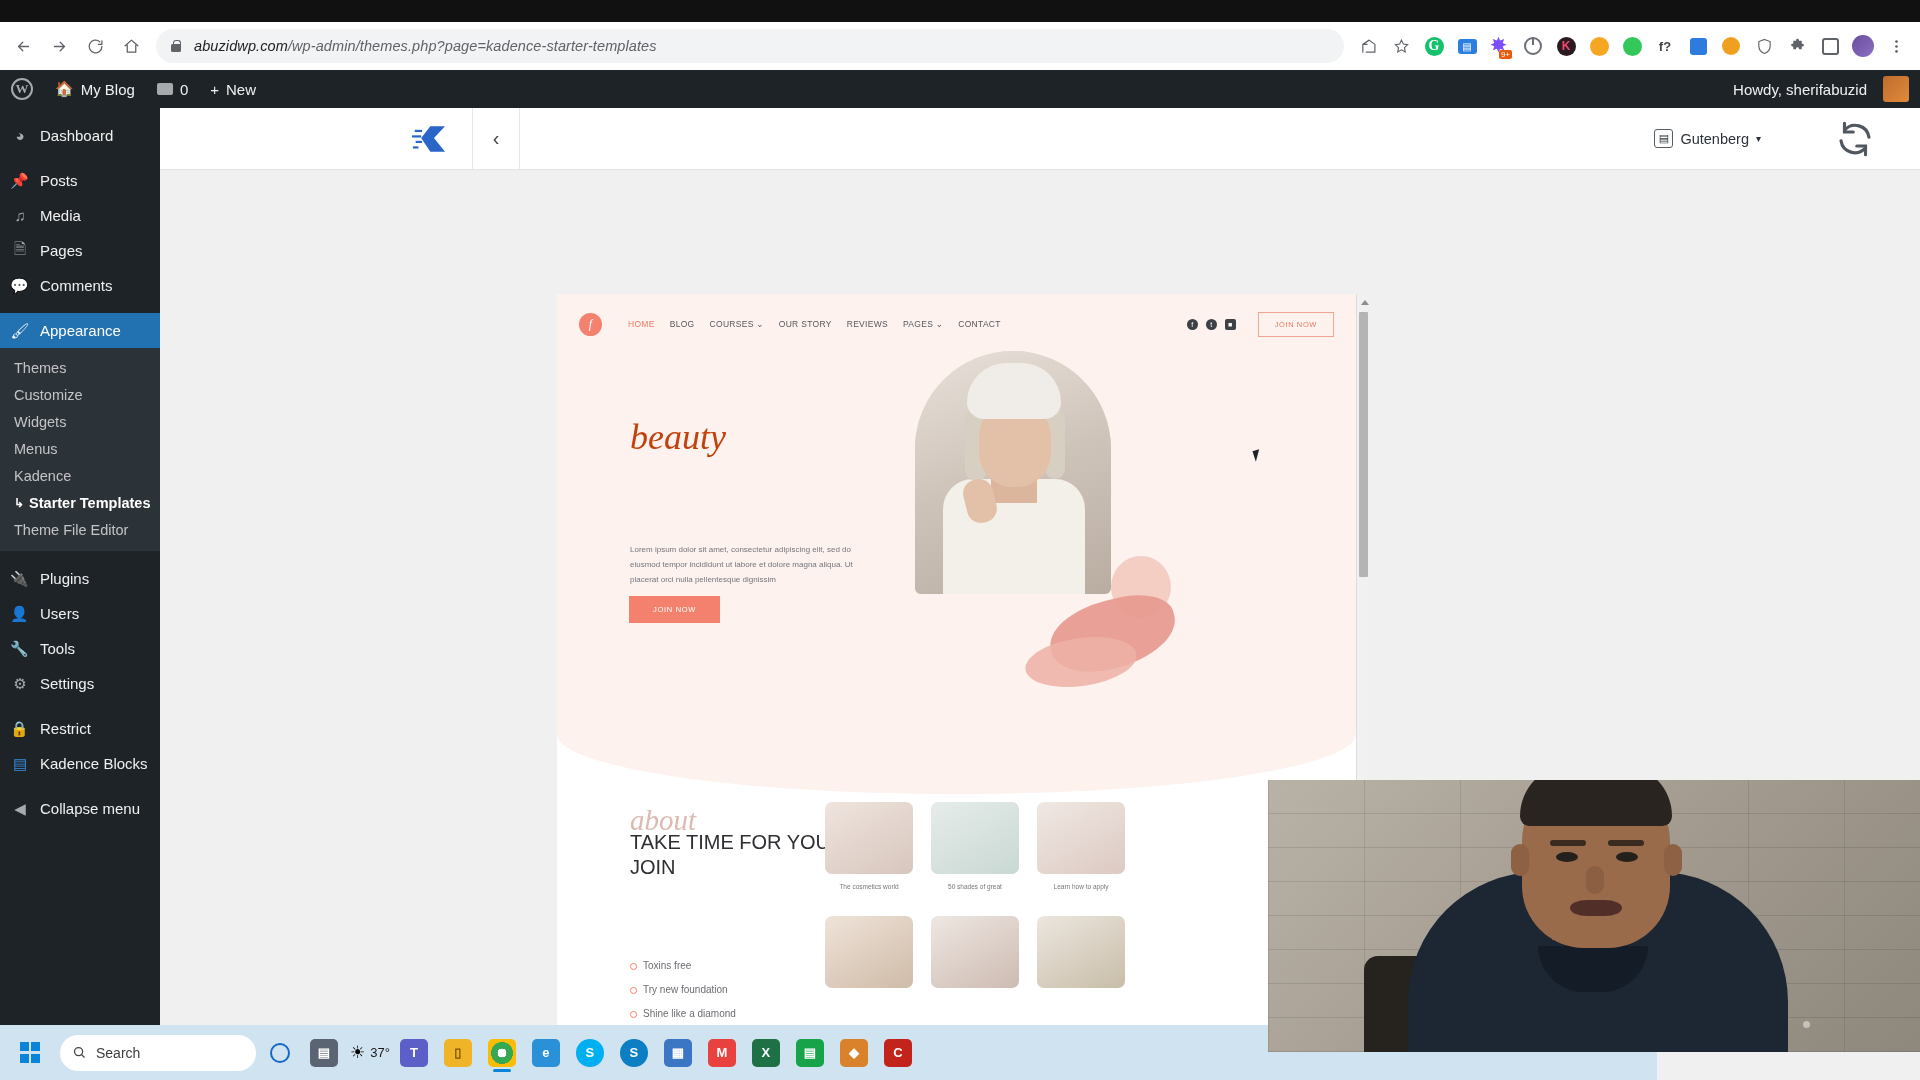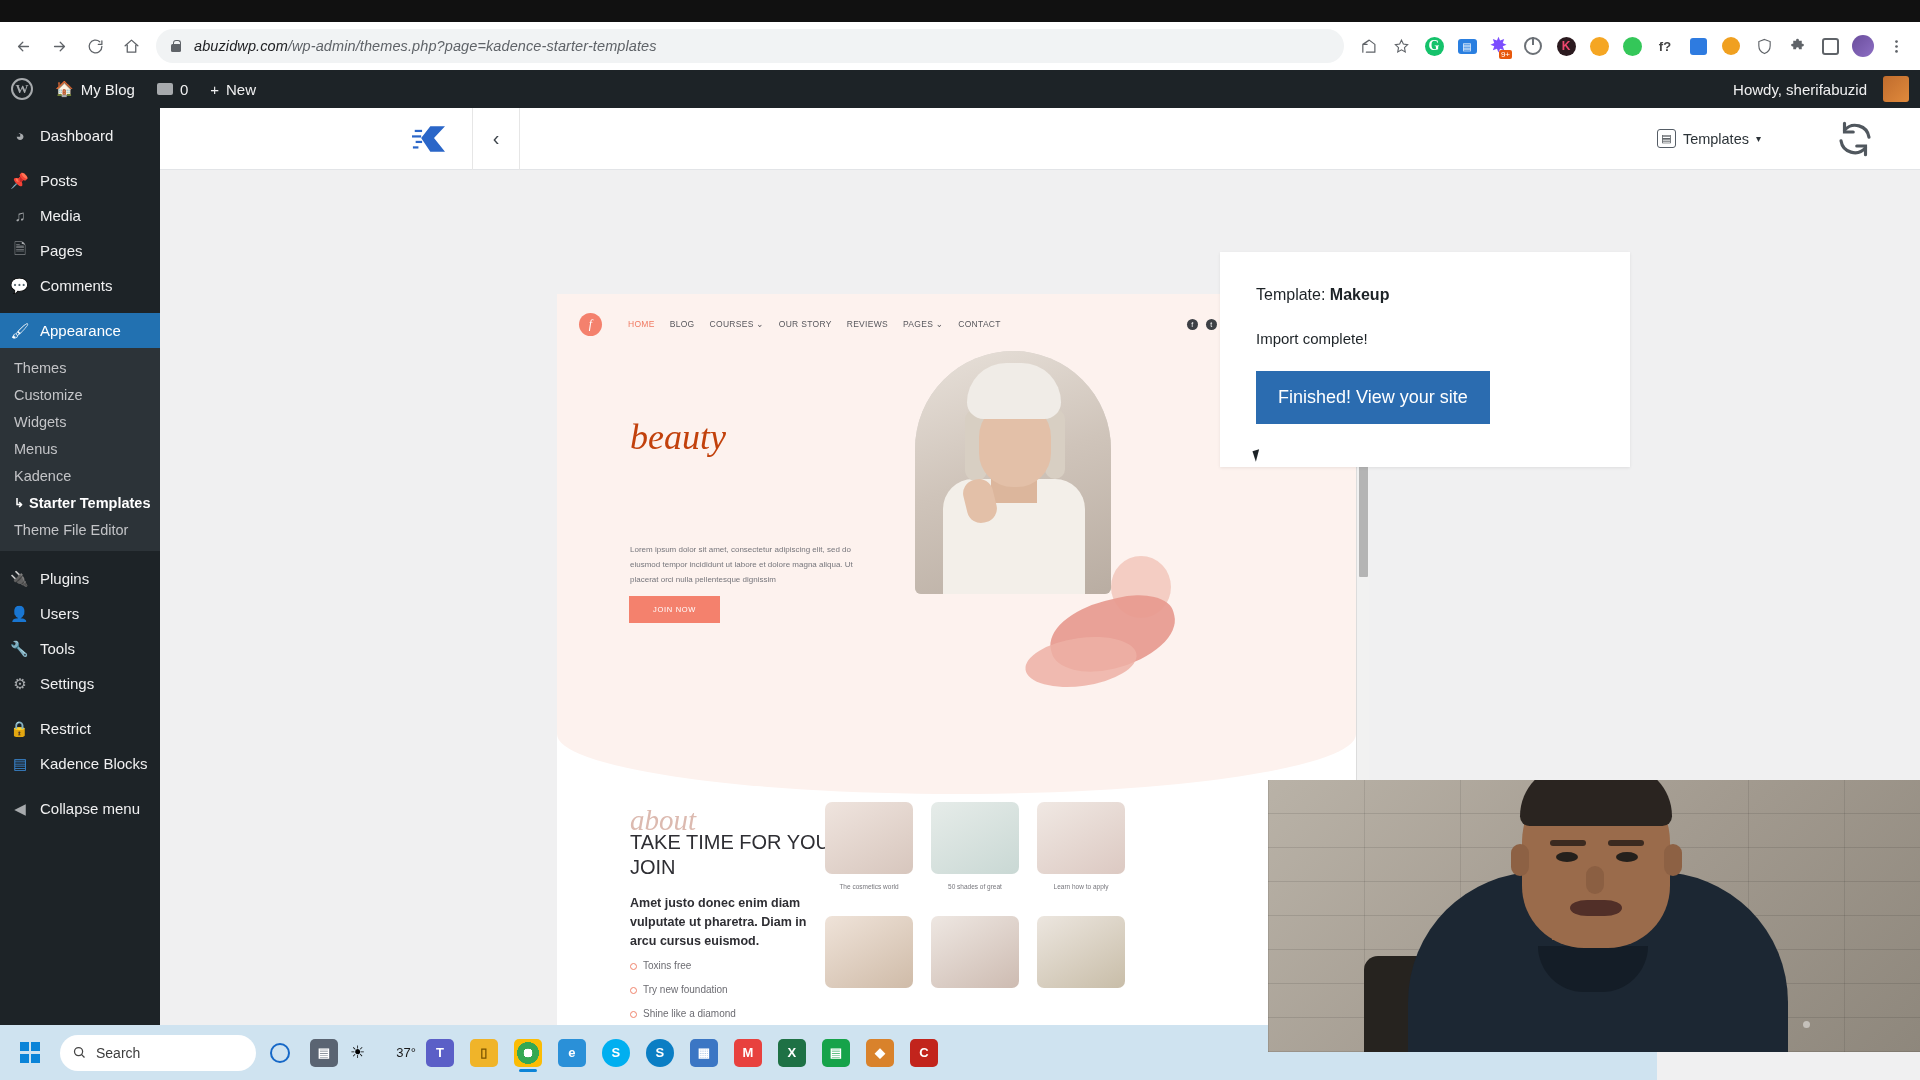--- a/index.html
+++ b/index.html
@@ -221,21 +221,21 @@
      cursor:text; }
   .tb-search span { font-size:14px; color:#3c3c3c; }
   .tb-ico { width:40px; height:42px; margin-left:4px; display:flex; align-items:center;
      justify-content:center; cursor:pointer; position:relative; }
   .tb-app { width:28px; height:28px; border-radius:5px; display:flex;
      align-items:center; justify-content:center; font-size:13px; color:#fff;
      font-weight:bold; }
   .tb-active::after { content:""; position:absolute; bottom:2px; left:11px;
      width:18px; height:3px; border-radius:2px; background:#0a84d8; }
   .tb-weather { display:flex; align-items:center; gap:5px; margin-left:6px; }
-  .tb-weather .t { font-size:13px; color:#1b1b1b;margin-left:26px; }
+  .tb-weather .t { font-size:13px; color:#1b1b1b; }
 
   
   .webcam { position:absolute; right:0; bottom:28px; width:652px; height:272px;
      overflow:hidden; background:#9a9287; }
   .wc-wall { position:absolute; inset:0;
      background:
       repeating-linear-gradient(0deg,
         rgba(0,0,0,.10) 0 1px, rgba(0,0,0,0) 1px 34px),
       repeating-linear-gradient(90deg,
         rgba(0,0,0,.09) 0 1px, rgba(0,0,0,0) 1px 96px),
@@ -498,21 +498,21 @@
             <rect x="0" y="13" width="10" height="2.4"></rect>
             <rect x="4" y="19" width="7" height="2.4"></rect>
             <rect x="1" y="25" width="6" height="2.4"></rect>
           </g>
           </svg>
       </div>
       <div class="kad-back">‹</div>
       <div class="kad-right">
         <div class="kad-select">
           <span class="kad-gb-ico">▤</span>
-          <span>Templates</span>
+          <span>Gutenberg</span>
           <span style="font-size:10px">▾</span>
         </div>
         <div class="kad-refresh">
           <svg viewBox="0 0 24 24" fill="none" stroke="#50575e" stroke-width="1.8" stroke-linecap="round">
               <path d="M20 11a8 8 0 0 0-14-4M4 13a8 8 0 0 0 14 4"></path>
             <path d="M6 3v5h5M18 21v-5h-5"></path>
             </svg>
         </div>
       </div>
     </div>
@@ -564,21 +564,20 @@
             </div>
 
           </div>
 
           <div class="sec2">
             <div class="s2-script">about</div>
             <div class="s2-h2">
               <div>TAKE TIME FOR YOURSELF</div>
               <div>JOIN</div>
             </div>
-            <div class="s2-h3">Amet justo donec enim diam vulputate ut pharetra. Diam in arcu cursus euismod.</div>
             <div class="s2-list">
               <div><span class="s2-dot"></span><span>Toxins free</span></div>
               <div><span class="s2-dot"></span><span>Try new foundation</span></div>
               <div><span class="s2-dot"></span><span>Shine like a diamond</span></div>
             </div>
 
             <div class="thumbs">
               <div class="thumb">
                 <div class="thumb-img" style="background:linear-gradient(150deg,#efe4de,#d7c6bd)"></div>
                 <div class="thumb-cap">The cosmetics world</div>
@@ -601,28 +600,20 @@
           </div>
         </div>
 
         <div class="pv-scroll">
           <span class="pv-arrow pv-up"></span>
           <span class="pv-thumb"></span>
 
         </div>
       </div>
 
-      <div class="infopanel">
-        <div class="ip-title">
-          <span>Template:</span>
-          <b>Makeup</b>
-        </div>
-        <div class="ip-sub">Import complete!</div>
-        <div class="ip-btn">Finished! View your site</div>
-      </div>
       <div class="cursor"></div>
     </div>
   </div>
 
   <div class="taskbar">
     <div class="tb-start">
       <span class="winlogo">
         <i></i>
           <i></i>
           <i></i>

